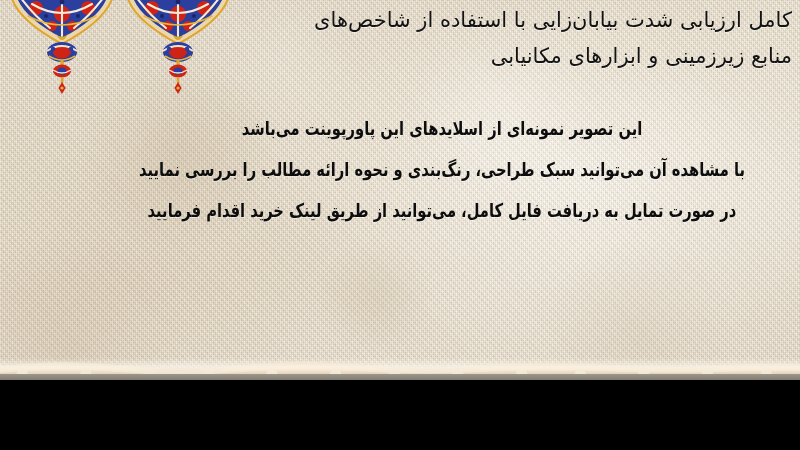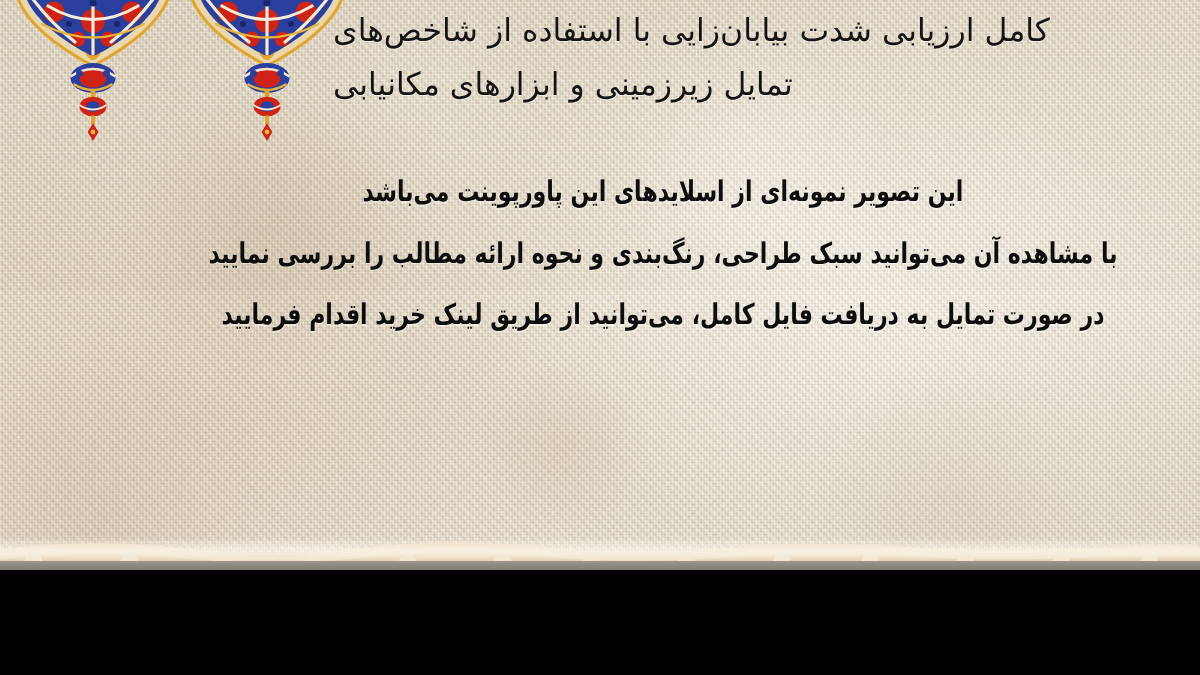--- a/index.html
+++ b/index.html
@@ -72,21 +72,21 @@
     width: 260px; height: 115px;
     pointer-events: none;
   }
 
   
   .title-block {
     position: absolute;
     top: 2px;
     right: 8px;
     width: 570px;
-    text-align: left;
+    text-align: right;
     direction: rtl;
   }
   .title-line {
     font-size: 21px;
     line-height: 36px;
     color: #131313;
     font-weight: 400;
     letter-spacing: 0px;
     text-shadow: 0 1px 0 rgba(255,255,255,0.45);
     white-space: nowrap;
@@ -232,21 +232,21 @@
       <use href="#pendant" x="0" y="0" transform="translate(62,52)"></use>
     </g>
     <g>
       <use href="#medallion" x="0" y="0" transform="translate(178,0)"></use>
       <use href="#pendant" x="0" y="0" transform="translate(178,52)"></use>
     </g>
   </svg>
 
   <div class="title-block">
     <div class="title-line">کامل ارزیابی شدت بیابان‌زایی با استفاده از شاخص‌های</div>
-    <div class="title-line">تمایل زیرزمینی و ابزارهای مکانیابی</div>
+    <div class="title-line">منابع زیرزمینی و ابزارهای مکانیابی</div>
   </div>
 
   <div class="body-block">
     <div class="body-line">این تصویر نمونه‌ای از اسلایدهای این پاورپوینت می‌باشد</div>
     <div class="body-line">با مشاهده آن می‌توانید سبک طراحی، رنگ‌بندی و نحوه ارائه مطالب را بررسی نمایید</div>
     <div class="body-line">در صورت تمایل به دریافت فایل کامل، می‌توانید از طریق لینک خرید اقدام فرمایید</div>
   </div>
 
   <div class="fringe-wrap">
     <div class="fringe-black"></div>

